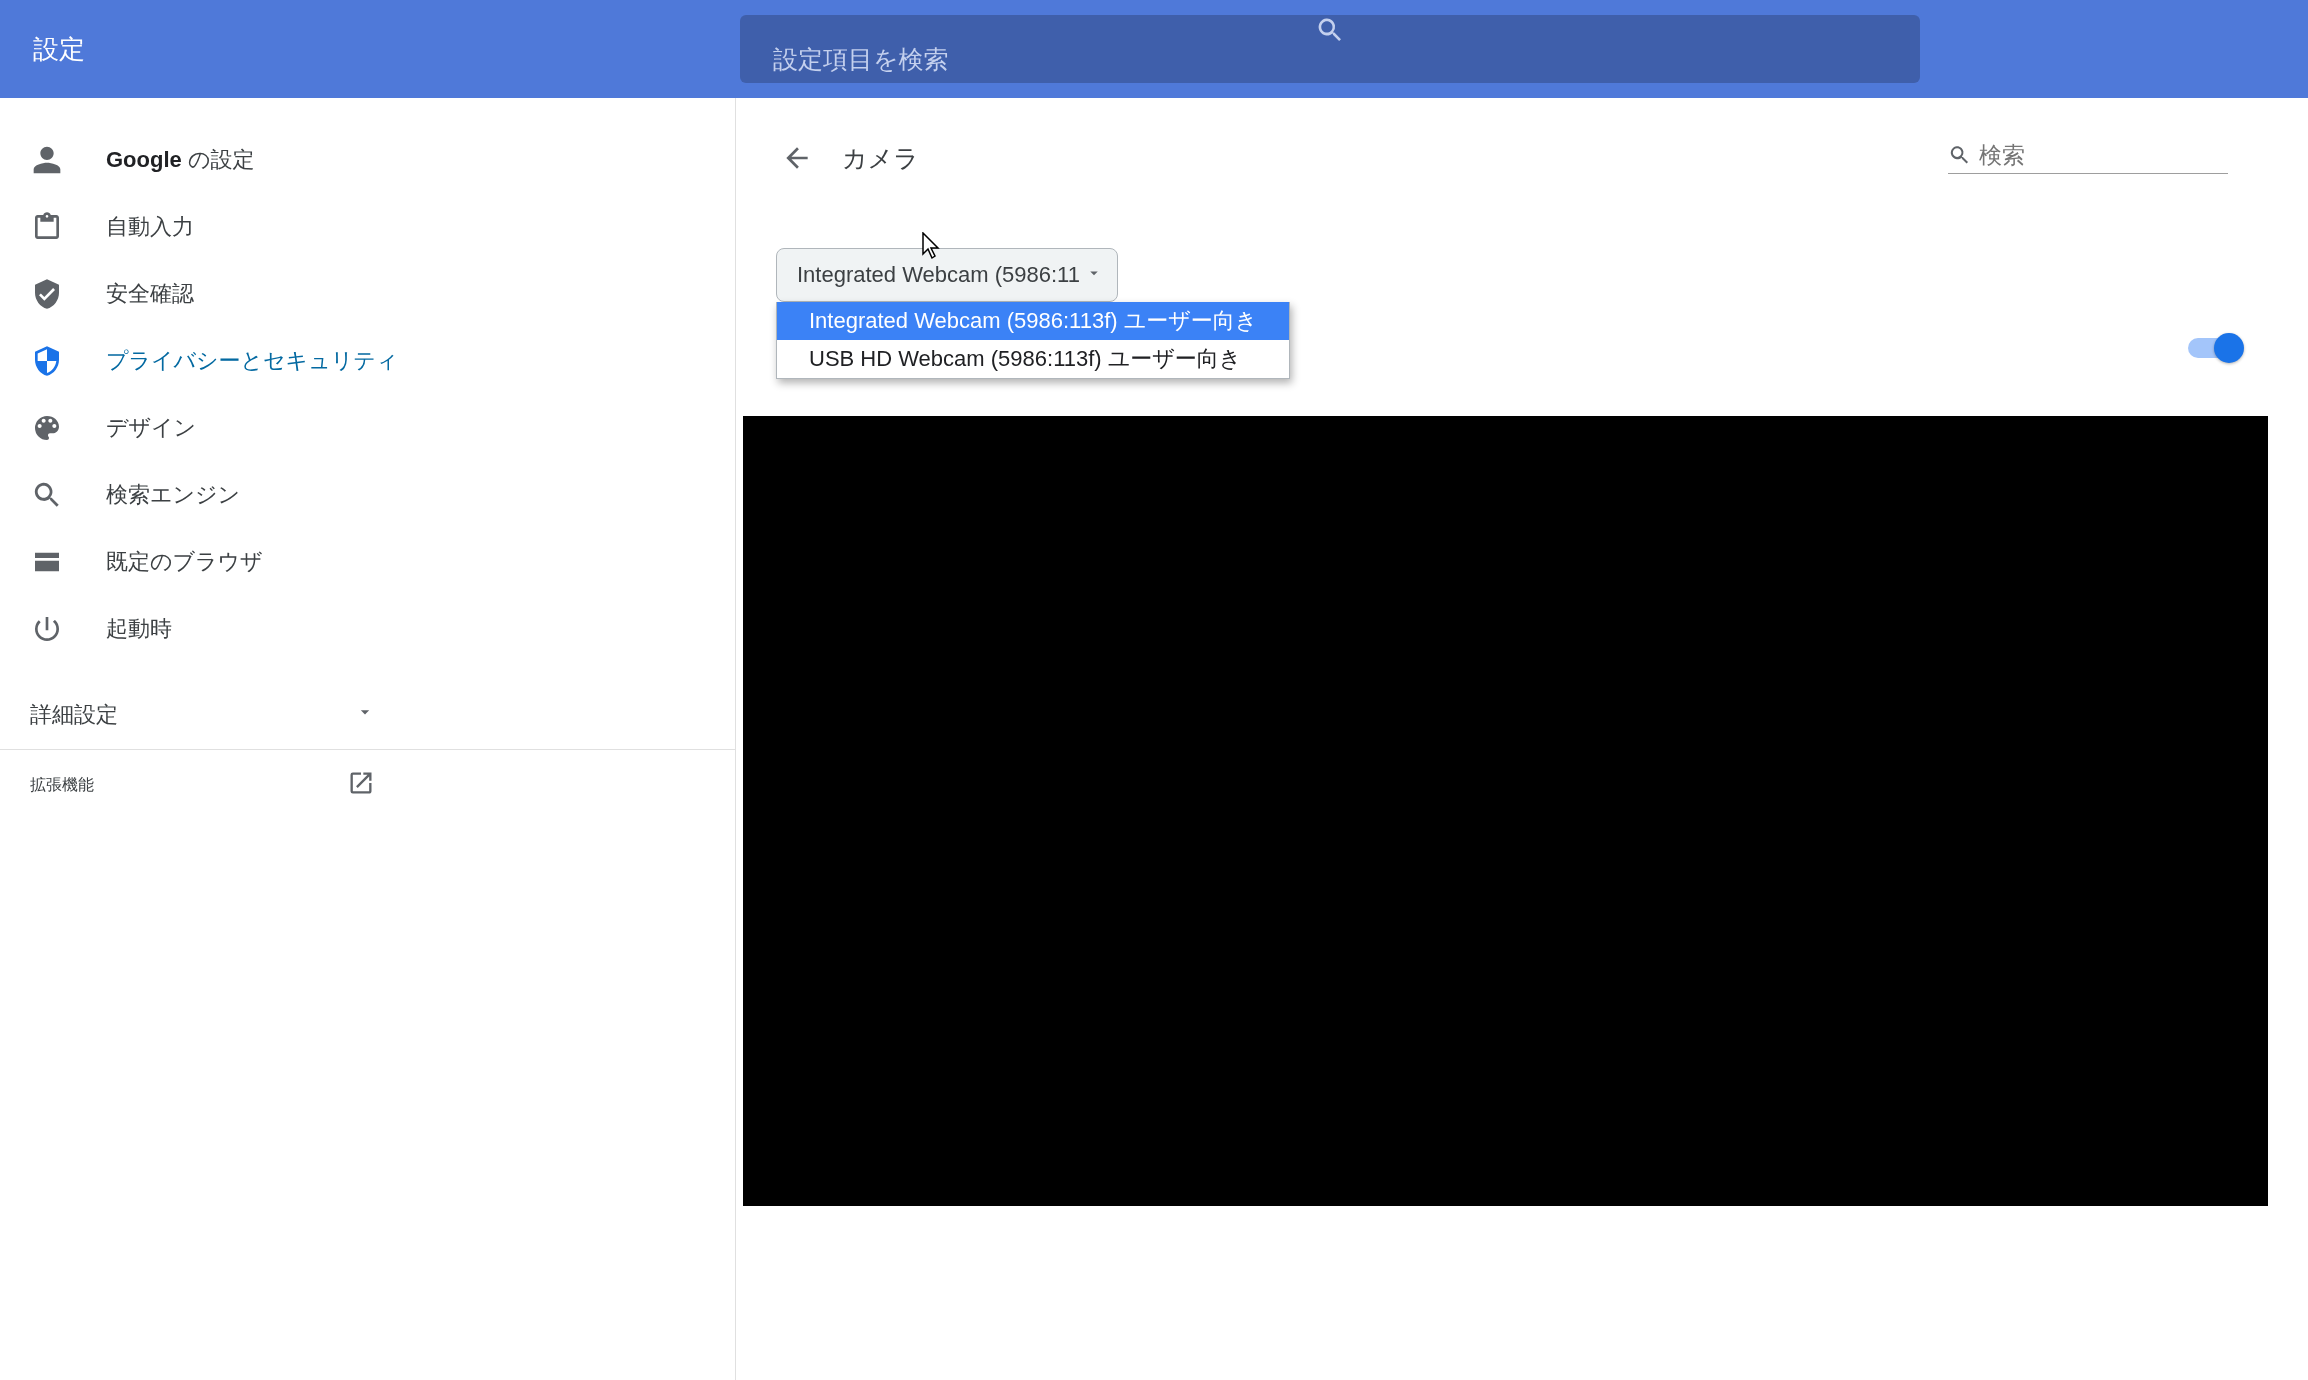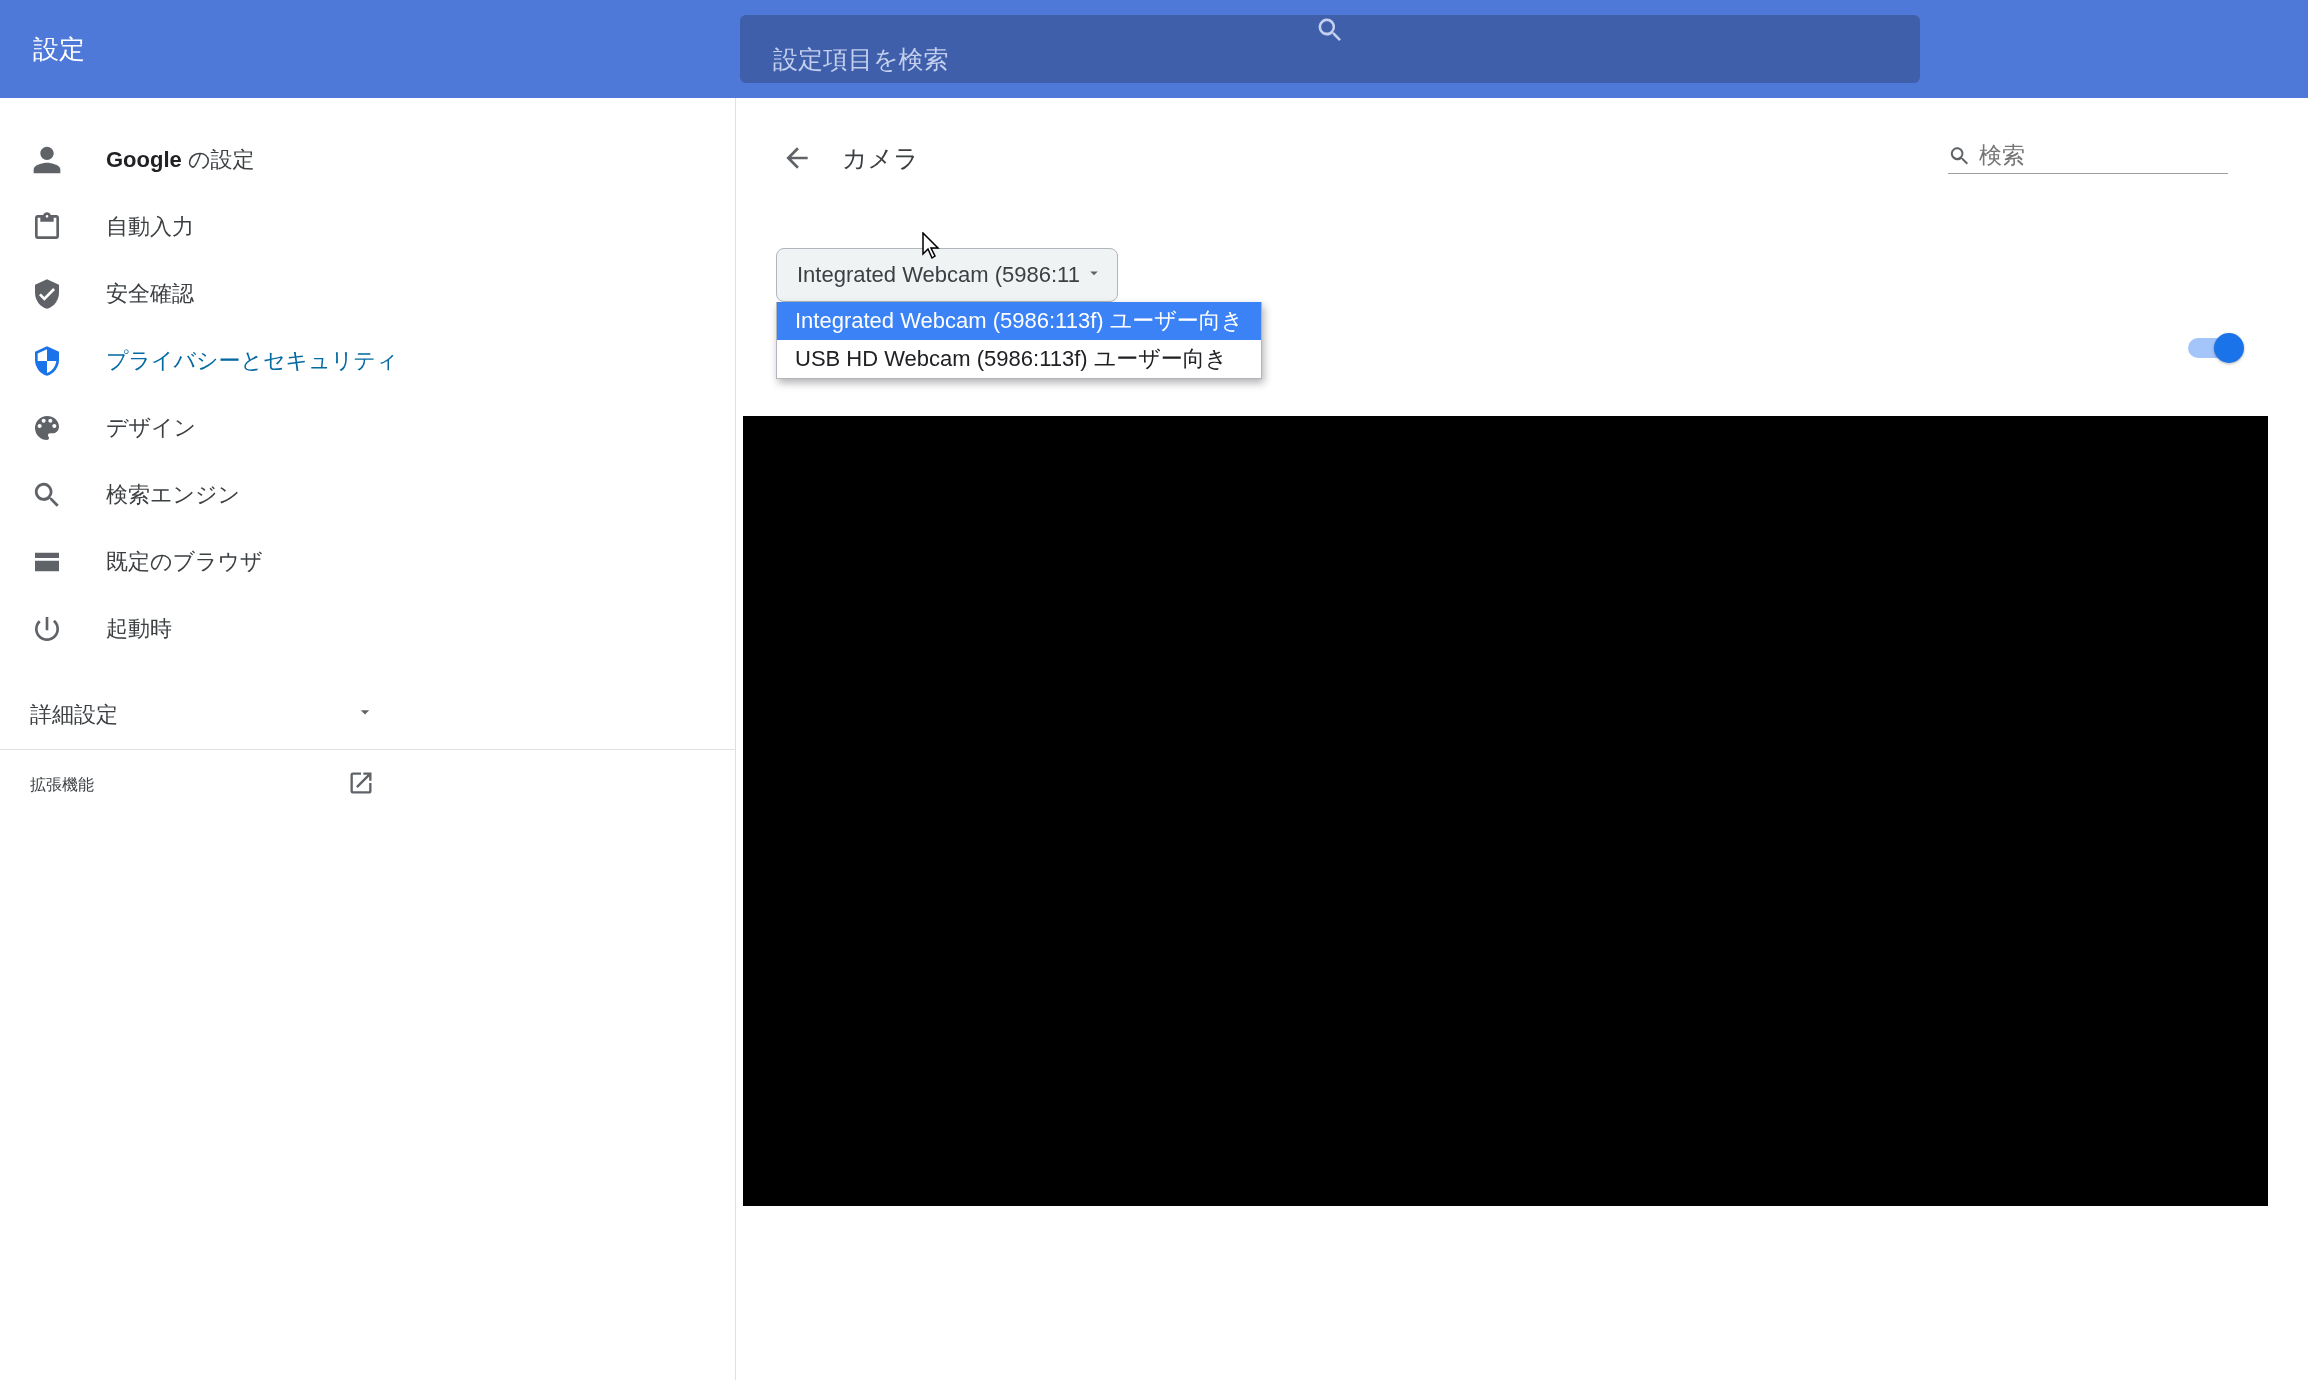--- a/index.html
+++ b/index.html
@@ -120,21 +120,21 @@
       margin-right: 24px;
     }
     .back-btn svg { fill: #5f6368; width: 32px; height: 32px; }
     .page-title {
       font-size: 25px;
       color: #3c4043;
     }
     .page-search {
       margin-left: auto;
       display: flex;
-      align-items: flex-end;
+      align-items: flex-start;
       border-bottom: 1px solid #9e9e9e;
       width: 280px;
       padding-bottom: 4px;
       margin-right: 40px;
     }
     .page-search svg { fill: #5f6368; width: 26px; height: 26px; margin-right: 8px; }
     .page-search input {
       border: none; outline: none;
       font-size: 23px;
       color: #757575;
@@ -168,21 +168,21 @@
       top: 114px;
       left: 40px;
       background: #fff;
       border: 1px solid #b0b6bb;
       border-top: none;
       box-shadow: 2px 4px 8px rgba(0,0,0,0.3);
       min-width: 468px;
       font-size: 22px;
     }
     .dropdown-option {
-      padding: 4px 18px;
+      padding: 4px 32px;
       color: #202124;
       cursor: pointer;
       white-space: nowrap;
     }
     .dropdown-option.selected {
       background: #3b82f6;
       color: #fff;
     }
 
     .toggle-row {

